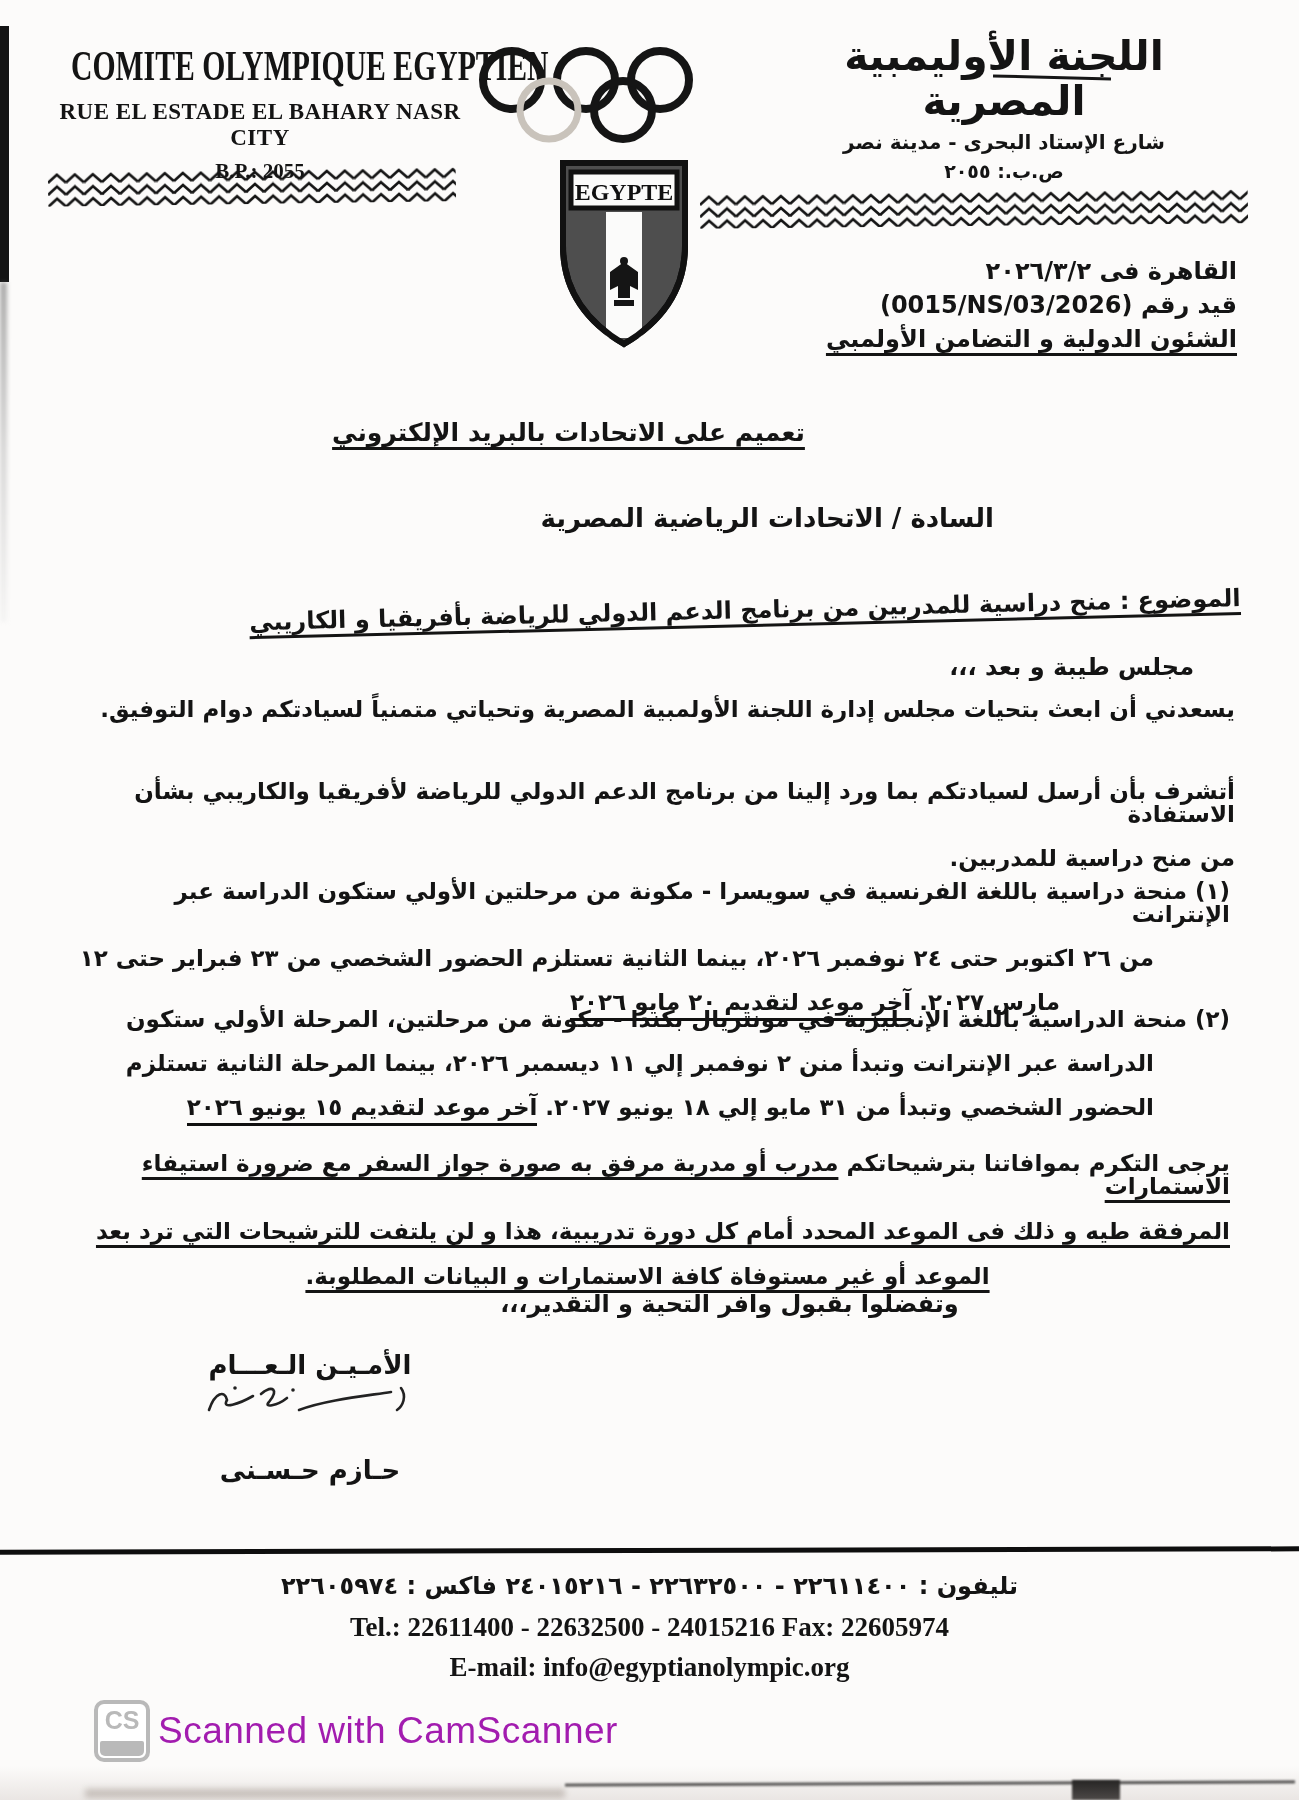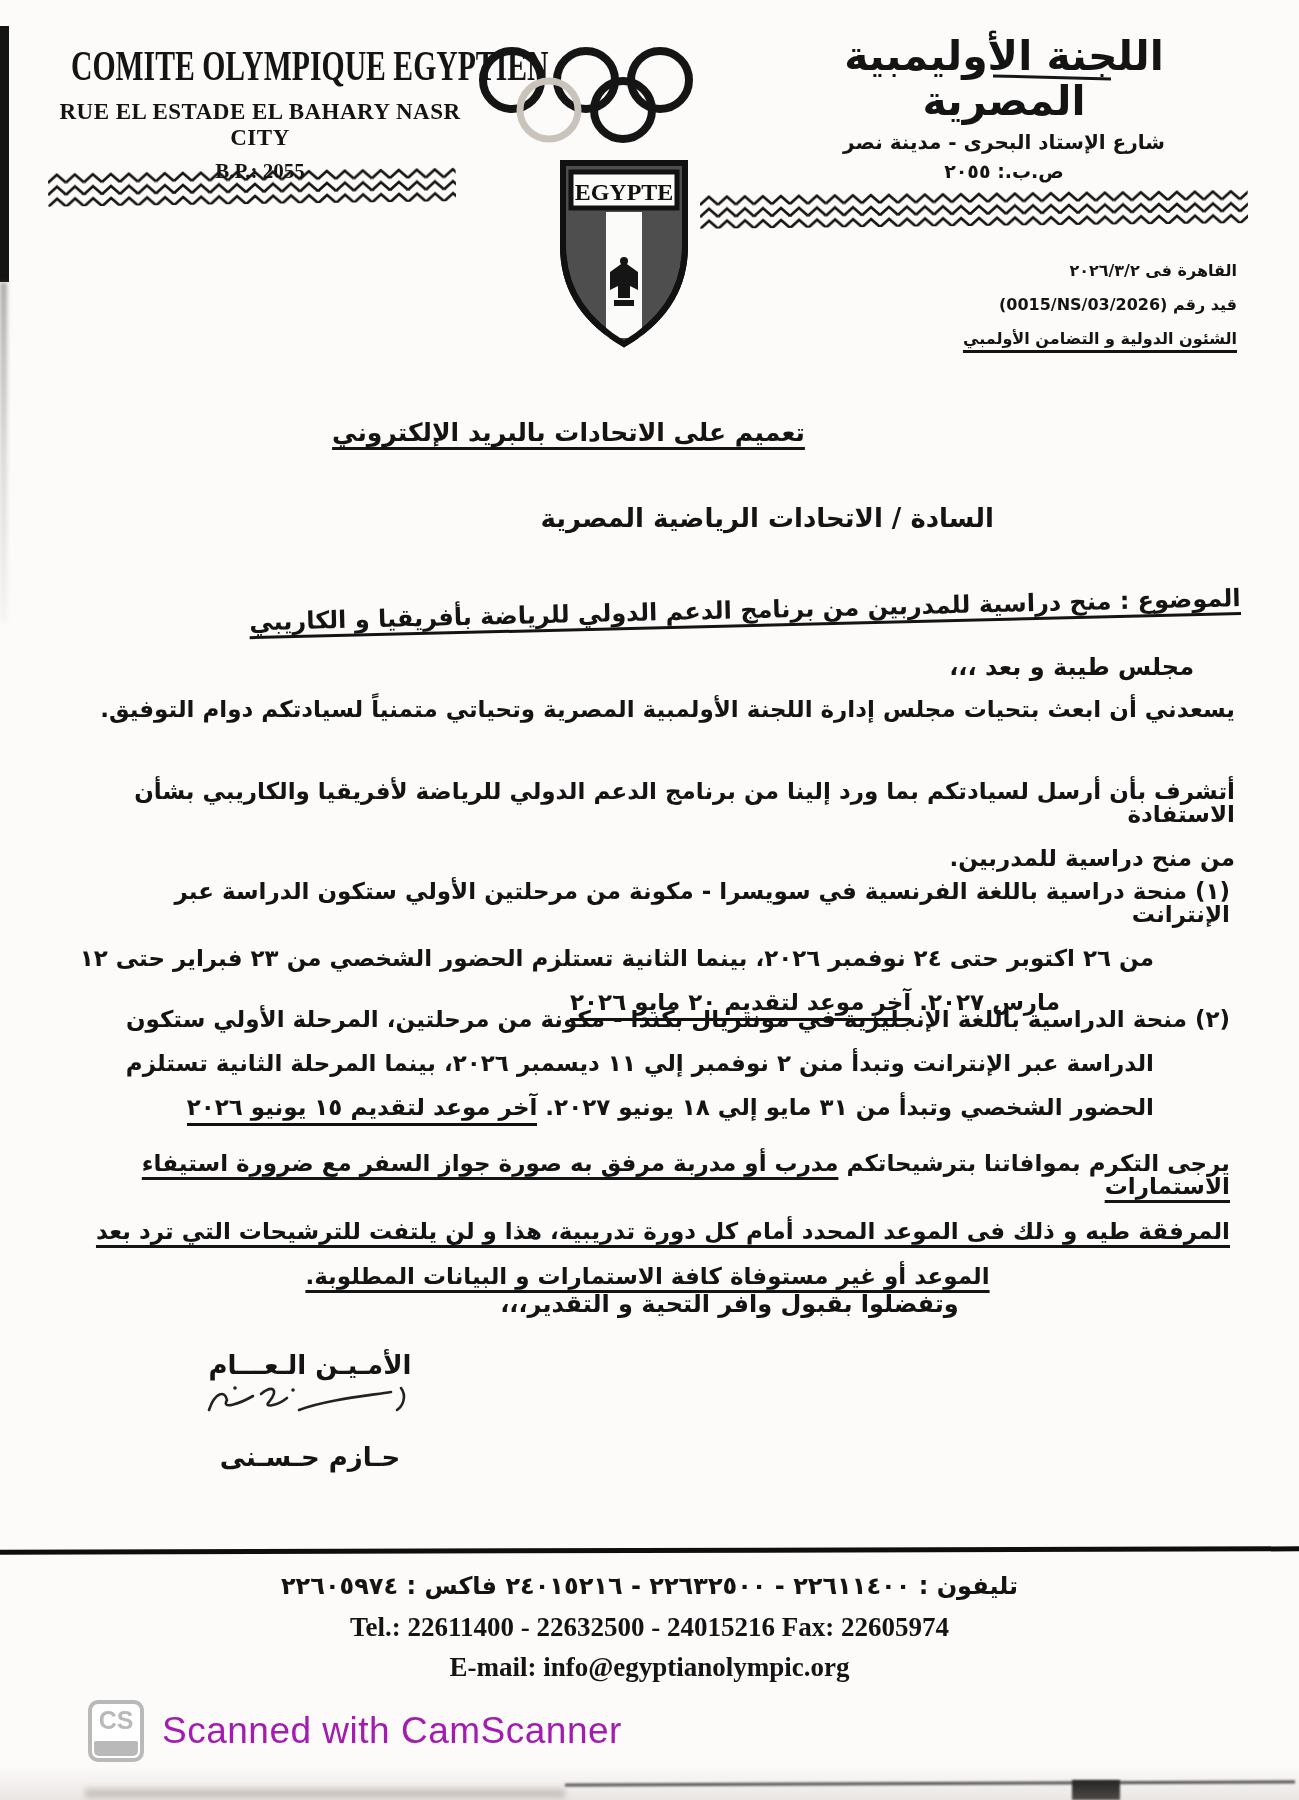--- a/index.html
+++ b/index.html
@@ -20,46 +20,46 @@
   .addr-fr{font-size:23px;font-weight:bold;margin-top:14px;letter-spacing:.5px;}
   .bp-fr{font-size:21px;font-weight:bold;margin-top:8px;}
 
   
   .hdr-right{right:55px;top:34px;width:480px;text-align:center;}
   .org-ar{font-size:41px;font-weight:bold;line-height:1.1;}
   .addr-ar{font-size:20px;font-weight:bold;margin-top:6px;}
   .po-ar{font-size:19px;font-weight:bold;margin-top:6px;}
 
   .zz{position:absolute;}
-  .meta{right:62px;top:254px;text-align:right;font-size:16px;font-weight:bold;line-height:34px;}
+  .meta{right:62px;top:254px;text-align:right;font-size:24px;font-weight:bold;line-height:34px;}
   .circular{left:0;right:170px;top:418px;text-align:center;font-size:25px;font-weight:bold;margin-left:8px;}
   .addressee{right:305px;top:503px;font-size:26px;font-weight:bold;}
   .subject{right:58px;top:584px;font-size:24px;font-weight:bold;white-space:nowrap;transform:rotate(-1.4deg);transform-origin:right center;}
   .greeting{right:105px;top:653px;font-size:24px;font-weight:bold;}
   .bodyline{font-size:23px;font-weight:bold;line-height:1;}
   .para1{right:64px;left:60px;top:698px;text-align:right;}
   .para2{right:64px;left:60px;top:780px;text-align:right;}
   .para2 .ln{margin-bottom:21px;}
   .item{right:69px;left:70px;text-align:right;}
   .item .ln{margin-bottom:21px;}
   .indent1{margin-right:76px;}
   .indent2{margin-right:170px;}
   .request{right:69px;left:65px;top:1152px;text-align:right;}
   .request .ln{margin-bottom:22px;}
   .closing{left:160px;right:0;top:1290px;text-align:center;font-size:24px;font-weight:bold;}
   .sig{left:150px;top:1350px;width:320px;text-align:center;}
   .sig-title{font-size:26px;font-weight:bold;}
-  .sig-name{font-size:26px;font-weight:bold;margin-top:10px;}
+  .sig-name{font-size:26px;font-weight:bold;margin-top:23px;}
 
   .rule{left:0;top:1548px;width:1299px;height:5px;background:#0e0e0e;transform:rotate(-0.15deg);}
   .phone-ar{left:0;right:0;top:1572px;text-align:center;font-size:24px;font-weight:bold;}
   .tel-en{left:0;right:0;top:1612px;text-align:center;font-size:27px;font-weight:bold;font-family:"Liberation Serif",serif;}
   .email{left:0;right:0;top:1652px;text-align:center;font-size:27px;font-weight:bold;font-family:"Liberation Serif",serif;}
 
-  .cam{left:88px;top:1700px;display:flex;align-items:center;gap:18px;color:#c6c6c6;}
+  .cam{left:94px;top:1700px;display:flex;align-items:center;gap:8px;color:#c6c6c6;}
   .cs-box{width:56px;height:62px;border:4px solid #b9b9b9;border-radius:10px;box-sizing:border-box;position:relative;background:#fff;}
   .cs-txt{position:absolute;top:2px;left:0;right:0;text-align:center;font-size:25px;font-weight:bold;color:#b9b9b9;font-family:"Liberation Sans",sans-serif;}
   .cs-bar{position:absolute;left:2px;right:2px;bottom:2px;height:15px;background:#b9b9b9;border-radius:2px 2px 5px 5px;}
   .cam-text{font-size:37px;color:#a21caf;font-family:"Liberation Sans",sans-serif;letter-spacing:.5px;}
 
   
   .edge-black{left:0;top:26px;width:9px;height:256px;background:#141414;}
   .edge-fade{left:0;top:282px;width:7px;height:340px;background:linear-gradient(#5a5a5a,#b5b5b5,#eee);opacity:.5;filter:blur(2px);}
   .strike{right:188px;top:76px;width:118px;height:3px;background:#161616;transform:rotate(1.5deg);}
   .bot-line{left:565px;top:1782px;width:730px;height:3px;background:#3c3c3c;filter:blur(1px);transform:rotate(-0.25deg);}

